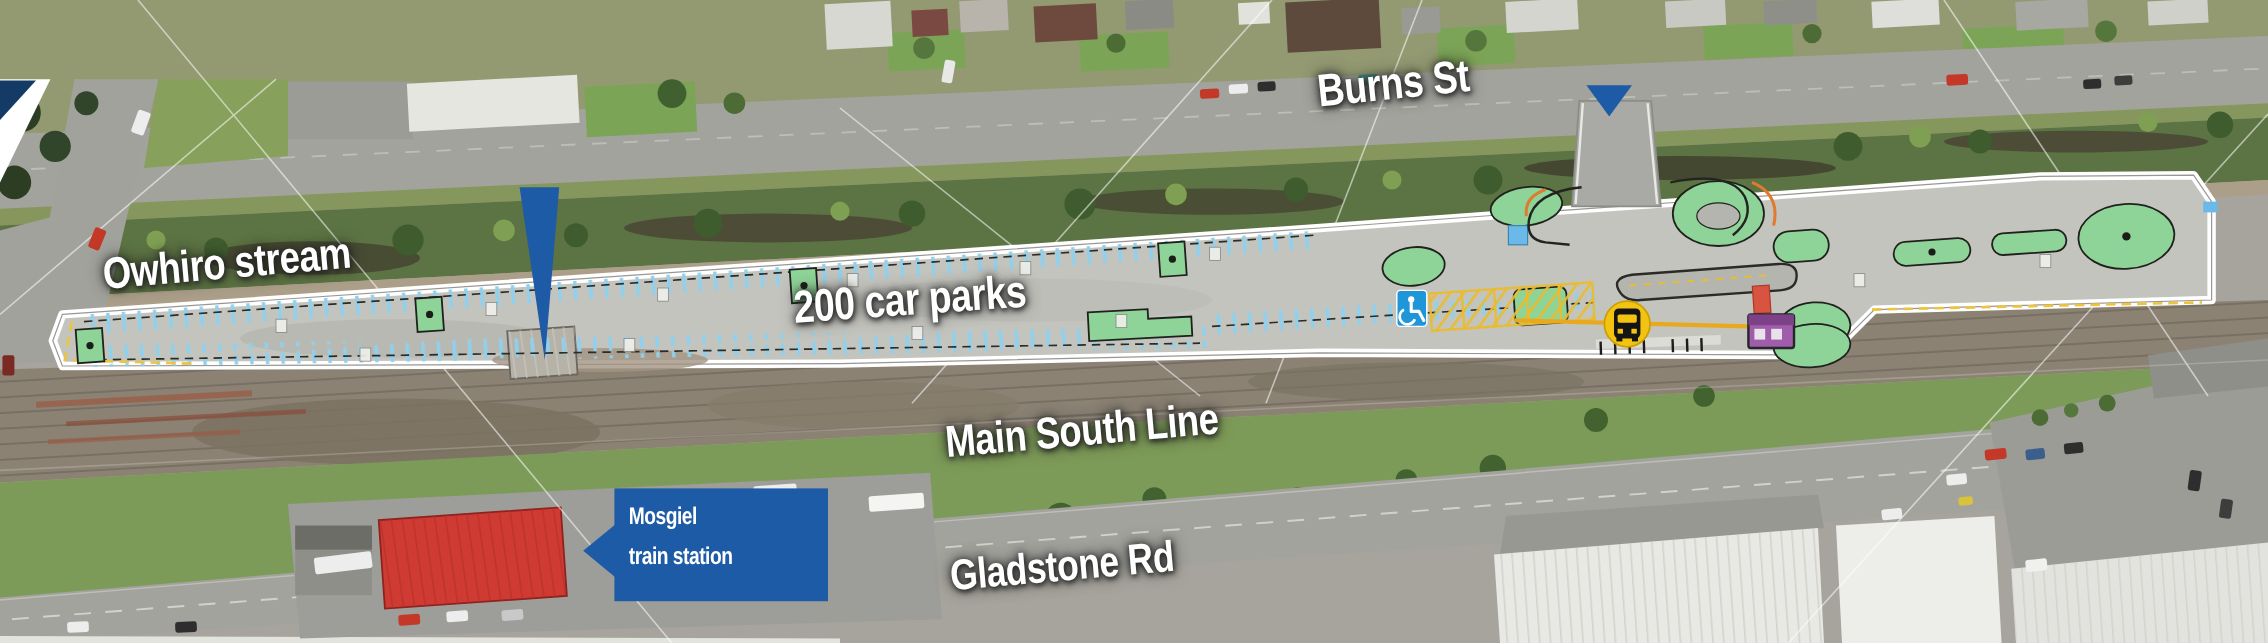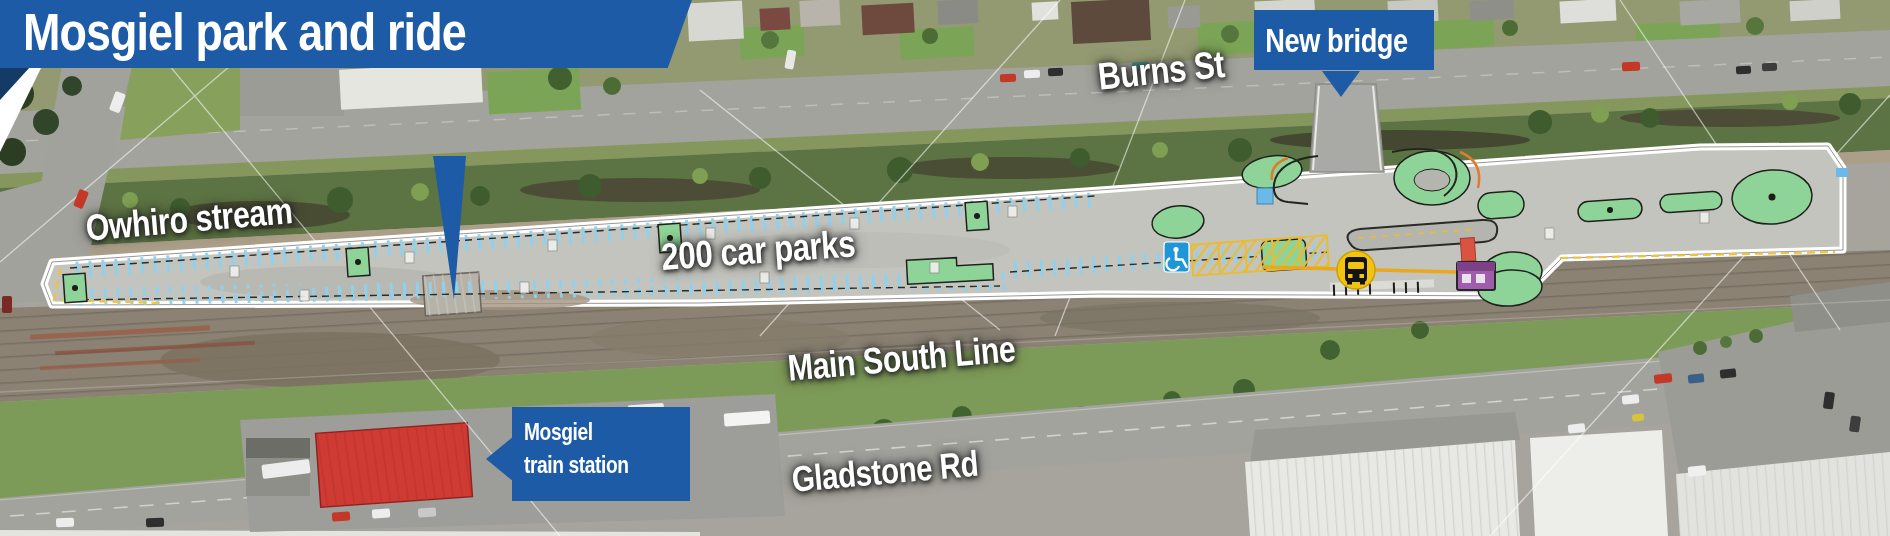--- a/index.html
+++ b/index.html
@@ -18,21 +18,21 @@
 
   
   .callout{position:absolute;background:#1d5ba6;color:#fff;font-weight:700;z-index:28;}
   .callout .l{display:block;white-space:nowrap;transform:scaleX(.8);
               transform-origin:left center;letter-spacing:-.5px;}
   .co-kiwirail{left:252px;top:84px;width:226px;height:74px;font-size:28px;
                padding:6px 0 0 10px;line-height:32px;}
   .co-newbridge{left:1254px;top:10px;width:180px;height:60px;font-size:34px;
                 text-align:left;padding:0;}
   .co-newbridge .l{line-height:60px;padding-left:14px;}
-  .co-station{left:512px;top:407px;width:166px;height:86px;font-size:24px;
+  .co-station{left:512px;top:407px;width:166px;height:86px;font-size:20px;
               padding:8px 0 0 12px;line-height:33px;}
 
   
   .maplabel{position:absolute;color:#fff;font-weight:700;white-space:nowrap;z-index:26;
             text-shadow:0 0 8px rgba(35,35,35,.95),0 0 15px rgba(35,35,35,.75),
                         1px 2px 5px rgba(35,35,35,.9);letter-spacing:-.5px;}
   .ml-burns{left:1096px;top:56px;font-size:38px;transform:rotate(-6deg) scaleX(.82);transform-origin:left top;}
   .ml-owhiro{left:84px;top:208px;font-size:37px;transform:rotate(-5deg) scaleX(.82);transform-origin:left top;}
   .ml-carparks{left:660px;top:236px;font-size:38px;transform:rotate(-4deg) scaleX(.82);transform-origin:left top;}
   .ml-mainsouth{left:786px;top:348px;font-size:37px;transform:rotate(-5deg) scaleX(.82);transform-origin:left top;}
@@ -383,29 +383,23 @@
     <rect x="1850" y="416" width="10" height="16" rx="2" fill="#3d3d3d" transform="rotate(8 1855 424)"></rect>
   </g>
 
   <g fill="#1d5ba6">
     <polygon points="433,156 466,156 454,300"></polygon>
     <polygon points="1322,71 1360,71 1341,97"></polygon>
     <polygon points="486,459 514,436 514,482"></polygon>
   </g>
 </svg>
 
-<div class="banner">
-  <span class="t">Mosgiel park and ride</span>
-</div>
 <div class="banner-fold"></div>
 
 
-<div class="callout co-newbridge">
-  <span class="l">New bridge</span>
-</div>
 
 <div class="callout co-station">
   <span class="l">Mosgiel</span>
   <span class="l">train station</span>
 </div>
 
 <div class="maplabel ml-burns">Burns St</div>
 <div class="maplabel ml-owhiro">Owhiro stream</div>
 <div class="maplabel ml-carparks">200 car parks</div>
 <div class="maplabel ml-mainsouth">Main South Line</div>

